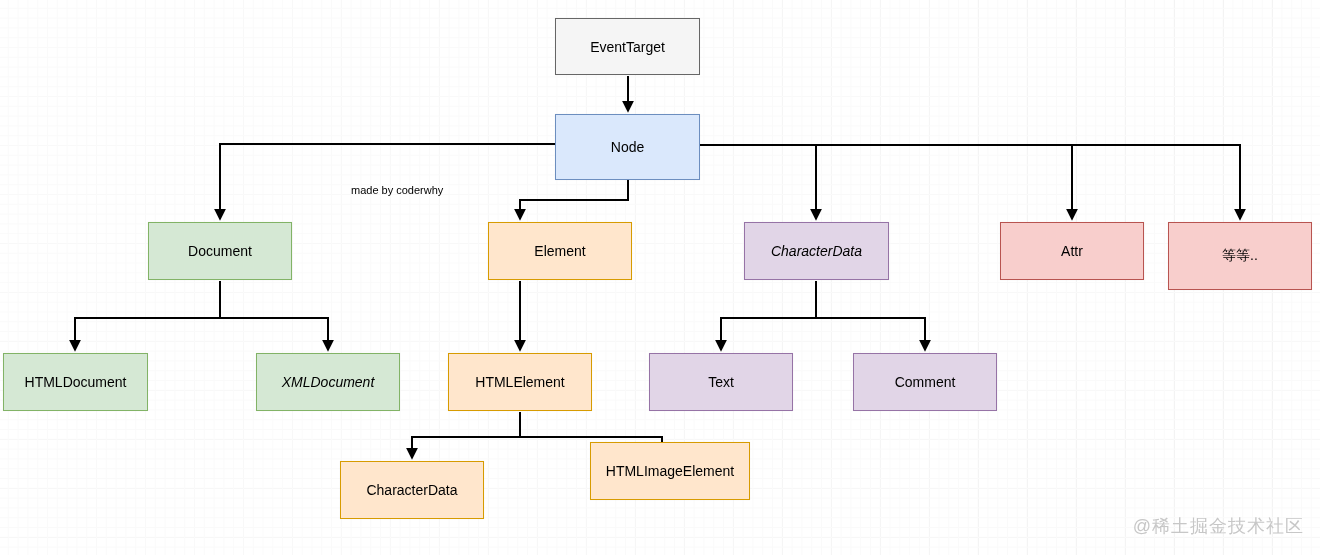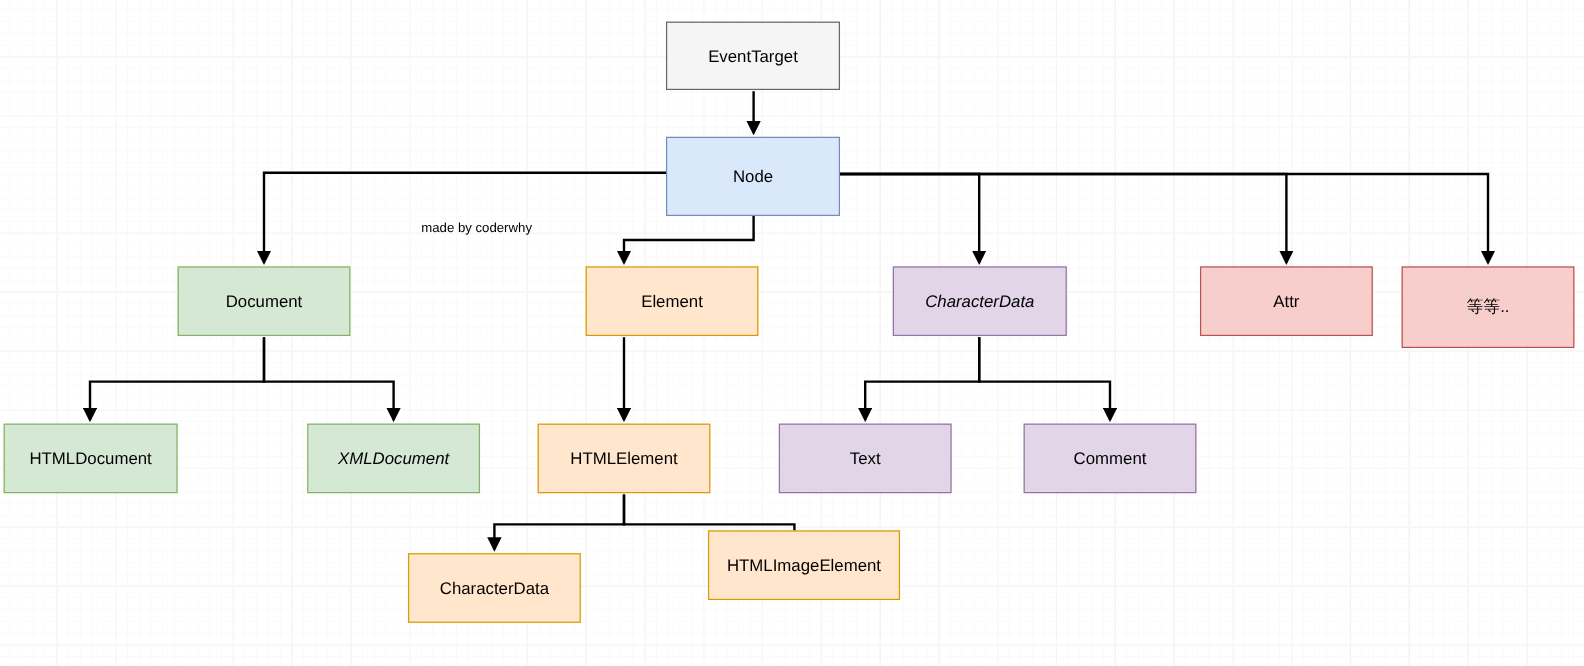--- a/index.html
+++ b/index.html
@@ -102,14 +102,15 @@
       <div class="node" style="left: 256px; top: 353px; width: 144px; height: 58px; background-color: rgb(213, 232, 212); border-color: rgb(130, 179, 102); font-style: italic;">XMLDocument</div>
       <div class="node" style="left: 448px; top: 353px; width: 144px; height: 58px; background-color: rgb(255, 230, 204); border-color: rgb(215, 155, 0);">HTMLElement</div>
       <div class="node" style="left: 649px; top: 353px; width: 144px; height: 58px; background-color: rgb(225, 213, 231); border-color: rgb(150, 115, 166);">Text</div>
       <div class="node" style="left: 853px; top: 353px; width: 144px; height: 58px; background-color: rgb(225, 213, 231); border-color: rgb(150, 115, 166);">Comment</div>
       <div class="node" style="left: 340px; top: 461px; width: 144px; height: 58px; background-color: rgb(255, 230, 204); border-color: rgb(215, 155, 0);">CharacterData</div>
       <div class="node" style="left: 590px; top: 442px; width: 160px; height: 58px; background-color: rgb(255, 230, 204); border-color: rgb(215, 155, 0);">HTMLImageElement</div>
     </div>
 
   <div class="annotation">made by coderwhy</div>
 
+  <div class="watermark">@稀土掘金技术社区</div>
 
 </div>
 
 </body></html>

